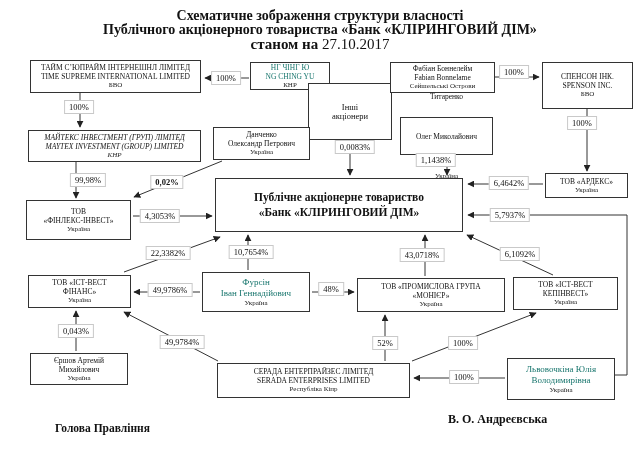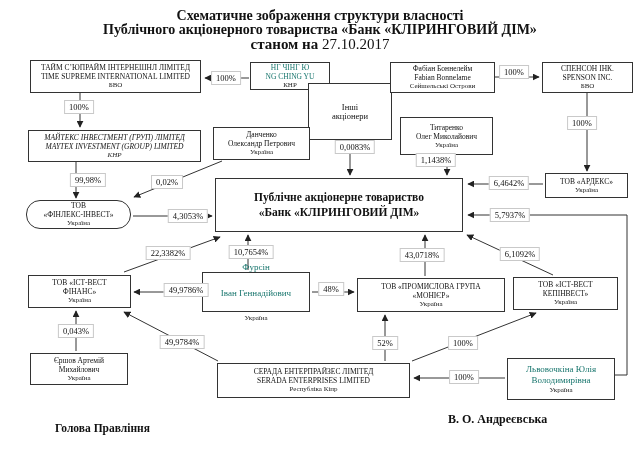--- a/index.html
+++ b/index.html
@@ -91,67 +91,67 @@
     <div class="ln" style="font-size:8.5px;">Інші</div>
     <div class="ln" style="font-size:8.5px;">акціонери</div>
   </div>
 
   <div class="node" style="left:390px;top:62px;width:105px;height:31px;">
     <div class="ln">Фабіан Боннелейм</div>
     <div class="ln">Fabian Bonnelame</div>
     <div class="sm">Сейшельські Острови</div>
   </div>
 
-  <div class="node" style="left:542px;top:62px;width:91px;height:31px;">
+  <div class="node" style="left:542px;top:62px;width:91px;height:47px;">
     <div class="ln">СПЕНСОН ІНК.</div>
     <div class="ln">SPENSON INC.</div>
     <div class="sm">БВО</div>
   </div>
 
   <div class="node" style="left:28px;top:130px;width:173px;height:32px;font-style:italic;">
     <div class="ln">МАЙТЕКС ІНВЕСТМЕНТ (ГРУП) ЛІМІТЕД</div>
     <div class="ln">MAYTEX INVESTMENT (GROUP) LIMITED</div>
     <div class="sm">КНР</div>
   </div>
 
   <div class="node" style="left:213px;top:127px;width:97px;height:33px;">
     <div class="ln">Данченко</div>
     <div class="ln">Олександр Петрович</div>
     <div class="sm">Україна</div>
   </div>
 
-  <div class="node" style="left:400px;top:117px;width:93px;height:38px;">
+  <div class="node" style="left:400px;top:117px;width:93px;height:38px;gap:31px;">
     <div class="ln">Титаренко</div>
     <div class="ln">Олег Миколайович</div>
     <div class="sm">Україна</div>
   </div>
 
   <div class="node bank" style="left:215px;top:178px;width:248px;height:54px;">
     <div class="ln">Публічне акціонерне товариство</div>
     <div class="ln">«Банк «КЛІРИНГОВИЙ ДІМ»</div>
   </div>
 
   <div class="node" style="left:545px;top:173px;width:83px;height:25px;">
     <div class="ln">ТОВ «АРДЕКС»</div>
     <div class="sm">Україна</div>
   </div>
 
-  <div class="node" style="left:26px;top:200px;width:105px;height:29px;border-radius:14px;">
+  <div class="node" style="left:26px;top:200px;width:105px;height:40px;">
     <div class="ln">ТОВ</div>
     <div class="ln">«ФІНЛЕКС-ІНВЕСТ»</div>
     <div class="sm">Україна</div>
   </div>
 
   <div class="node" style="left:28px;top:275px;width:103px;height:33px;">
     <div class="ln">ТОВ «ІСТ-ВЕСТ</div>
     <div class="ln">ФІНАНС»</div>
     <div class="sm">Україна</div>
   </div>
 
-  <div class="node big" style="left:202px;top:272px;width:108px;height:40px;gap:15px;">
+  <div class="node big" style="left:202px;top:272px;width:108px;height:40px;">
     <div class="ln teal">Фурсін</div>
     <div class="ln teal">Іван Геннадійович</div>
     <div class="sm">Україна</div>
   </div>
 
   <div class="node" style="left:357px;top:278px;width:148px;height:34px;">
     <div class="ln">ТОВ «ПРОМИСЛОВА ГРУПА</div>
     <div class="ln">«МОНІЄР»</div>
     <div class="sm">Україна</div>
   </div>
@@ -180,27 +180,27 @@
     <div class="sm">Україна</div>
   </div>
 
   <div class="pct" style="left:226px;top:78px;">100%</div>
   <div class="pct" style="left:79px;top:107px;">100%</div>
   <div class="pct" style="left:514px;top:72px;">100%</div>
   <div class="pct" style="left:582px;top:123px;">100%</div>
   <div class="pct" style="left:355px;top:147px;">0,0083%</div>
   <div class="pct" style="left:436px;top:160px;">1,1438%</div>
   <div class="pct" style="left:88px;top:180px;">99,98%</div>
-  <div class="pct" style="left:167px;top:182px;">0,02%</div>
-  <div class="pct" style="left:188px;top:216px;">4,3053%</div>
+  <div class="pct" style="left:167px;top:182px;font-weight:bold;">0,02%</div>
+  <div class="pct" style="left:160px;top:216px;">4,3053%</div>
   <div class="pct" style="left:509px;top:183px;">6,4642%</div>
   <div class="pct" style="left:510px;top:215px;">5,7937%</div>
   <div class="pct" style="left:251px;top:252px;">10,7654%</div>
   <div class="pct" style="left:168px;top:253px;">22,3382%</div>
-  <div class="pct" style="left:186px;top:290px;text-align:center;">49,9786%</div>
+  <div class="pct" style="left:170px;top:290px;text-align:center;">49,9786%</div>
   <div class="pct" style="left:331px;top:289px;">48%</div>
   <div class="pct" style="left:422px;top:255px;">43,0718%</div>
   <div class="pct" style="left:520px;top:254px;">6,1092%</div>
   <div class="pct" style="left:76px;top:331px;">0,043%</div>
   <div class="pct" style="left:182px;top:342px;">49,9784%</div>
   <div class="pct" style="left:385px;top:343px;">52%</div>
   <div class="pct" style="left:463px;top:343px;">100%</div>
   <div class="pct" style="left:464px;top:377px;">100%</div>
 
   <div class="footer-left">Голова Правління</div>

